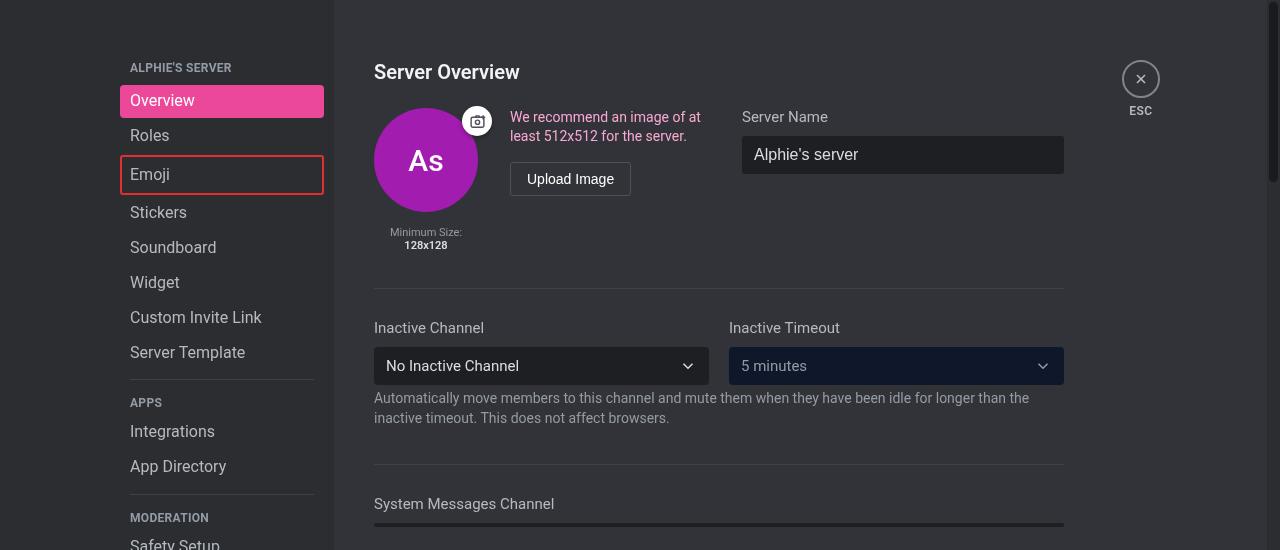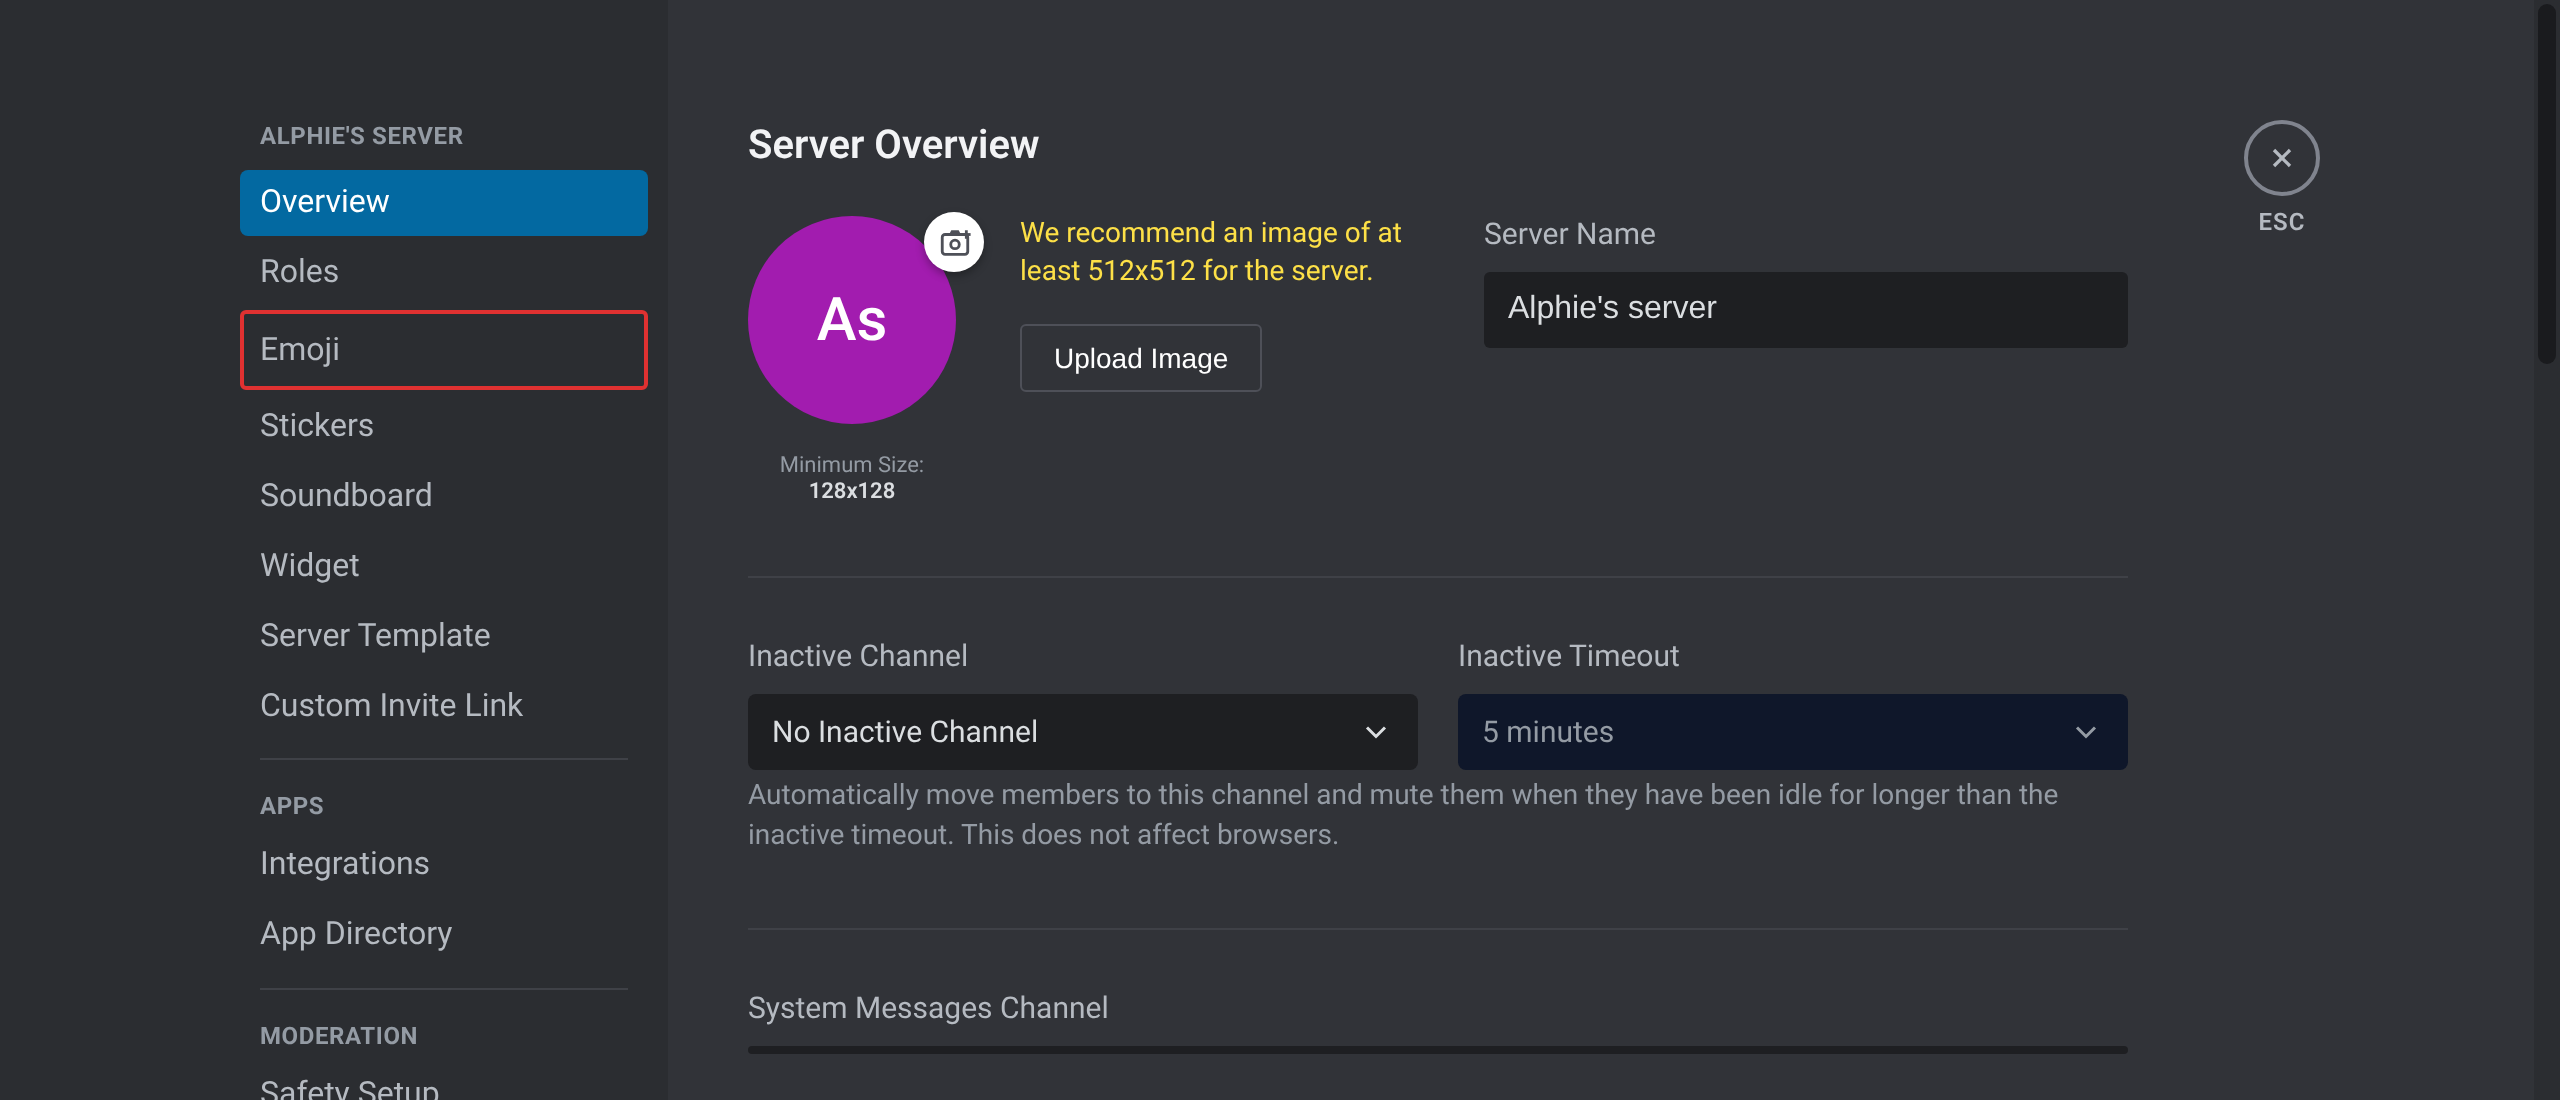--- a/index.html
+++ b/index.html
@@ -37,21 +37,21 @@
   .sidebar-item {
     font-size: 16px;
     color: #b5bac1;
     padding: 6px 10px;
     border-radius: 4px;
     cursor: pointer;
     margin-bottom: 2px;
     line-height: 1.3;
   }
   .sidebar-item.selected {
-    background: #0369a1;
+    background: #ec4899;
     color: #ffffff;
   }
   .sidebar-item.highlighted {
     border: 2px solid #e03131;
     border-radius: 3px;
     padding: 8px 8px;
   }
   .divider {
     height: 1px;
     background: #3f4147;
@@ -113,21 +113,21 @@
     color: #949ba4;
     margin-top: 14px;
   }
   .min-size strong { color: #dbdee1; font-weight: 600; }
   .recommend-col {
     flex-shrink:0;
     max-width: 200px;
   }
   .recommend-text {
     font-size: 14px;
-    color: #fde047;
+    color: #f9a8d4;
     line-height: 1.35;
     margin-bottom: 16px;
   }
   .btn-outlined {
     background: transparent;
     border: 1px solid #4e5058;
     color: #ffffff;
     padding: 8px 16px;
     font-size: 14px;
     font-weight: 500;
@@ -229,22 +229,22 @@
 
 <div class="sidebar">
   <div class="sidebar-header">ALPHIE'S SERVER</div>
 
   <div class="sidebar-item selected">Overview</div>
   <div class="sidebar-item">Roles</div>
   <div class="sidebar-item highlighted">Emoji</div>
   <div class="sidebar-item">Stickers</div>
   <div class="sidebar-item">Soundboard</div>
   <div class="sidebar-item">Widget</div>
+  <div class="sidebar-item">Custom Invite Link</div>
   <div class="sidebar-item">Server Template</div>
-  <div class="sidebar-item">Custom Invite Link</div>
 
   <div class="divider"></div>
   <div class="section-title">APPS</div>
   <div class="sidebar-item">Integrations</div>
   <div class="sidebar-item">App Directory</div>
 
   <div class="divider"></div>
   <div class="section-title">MODERATION</div>
   <div class="sidebar-item">Safety Setup</div>
 </div>

